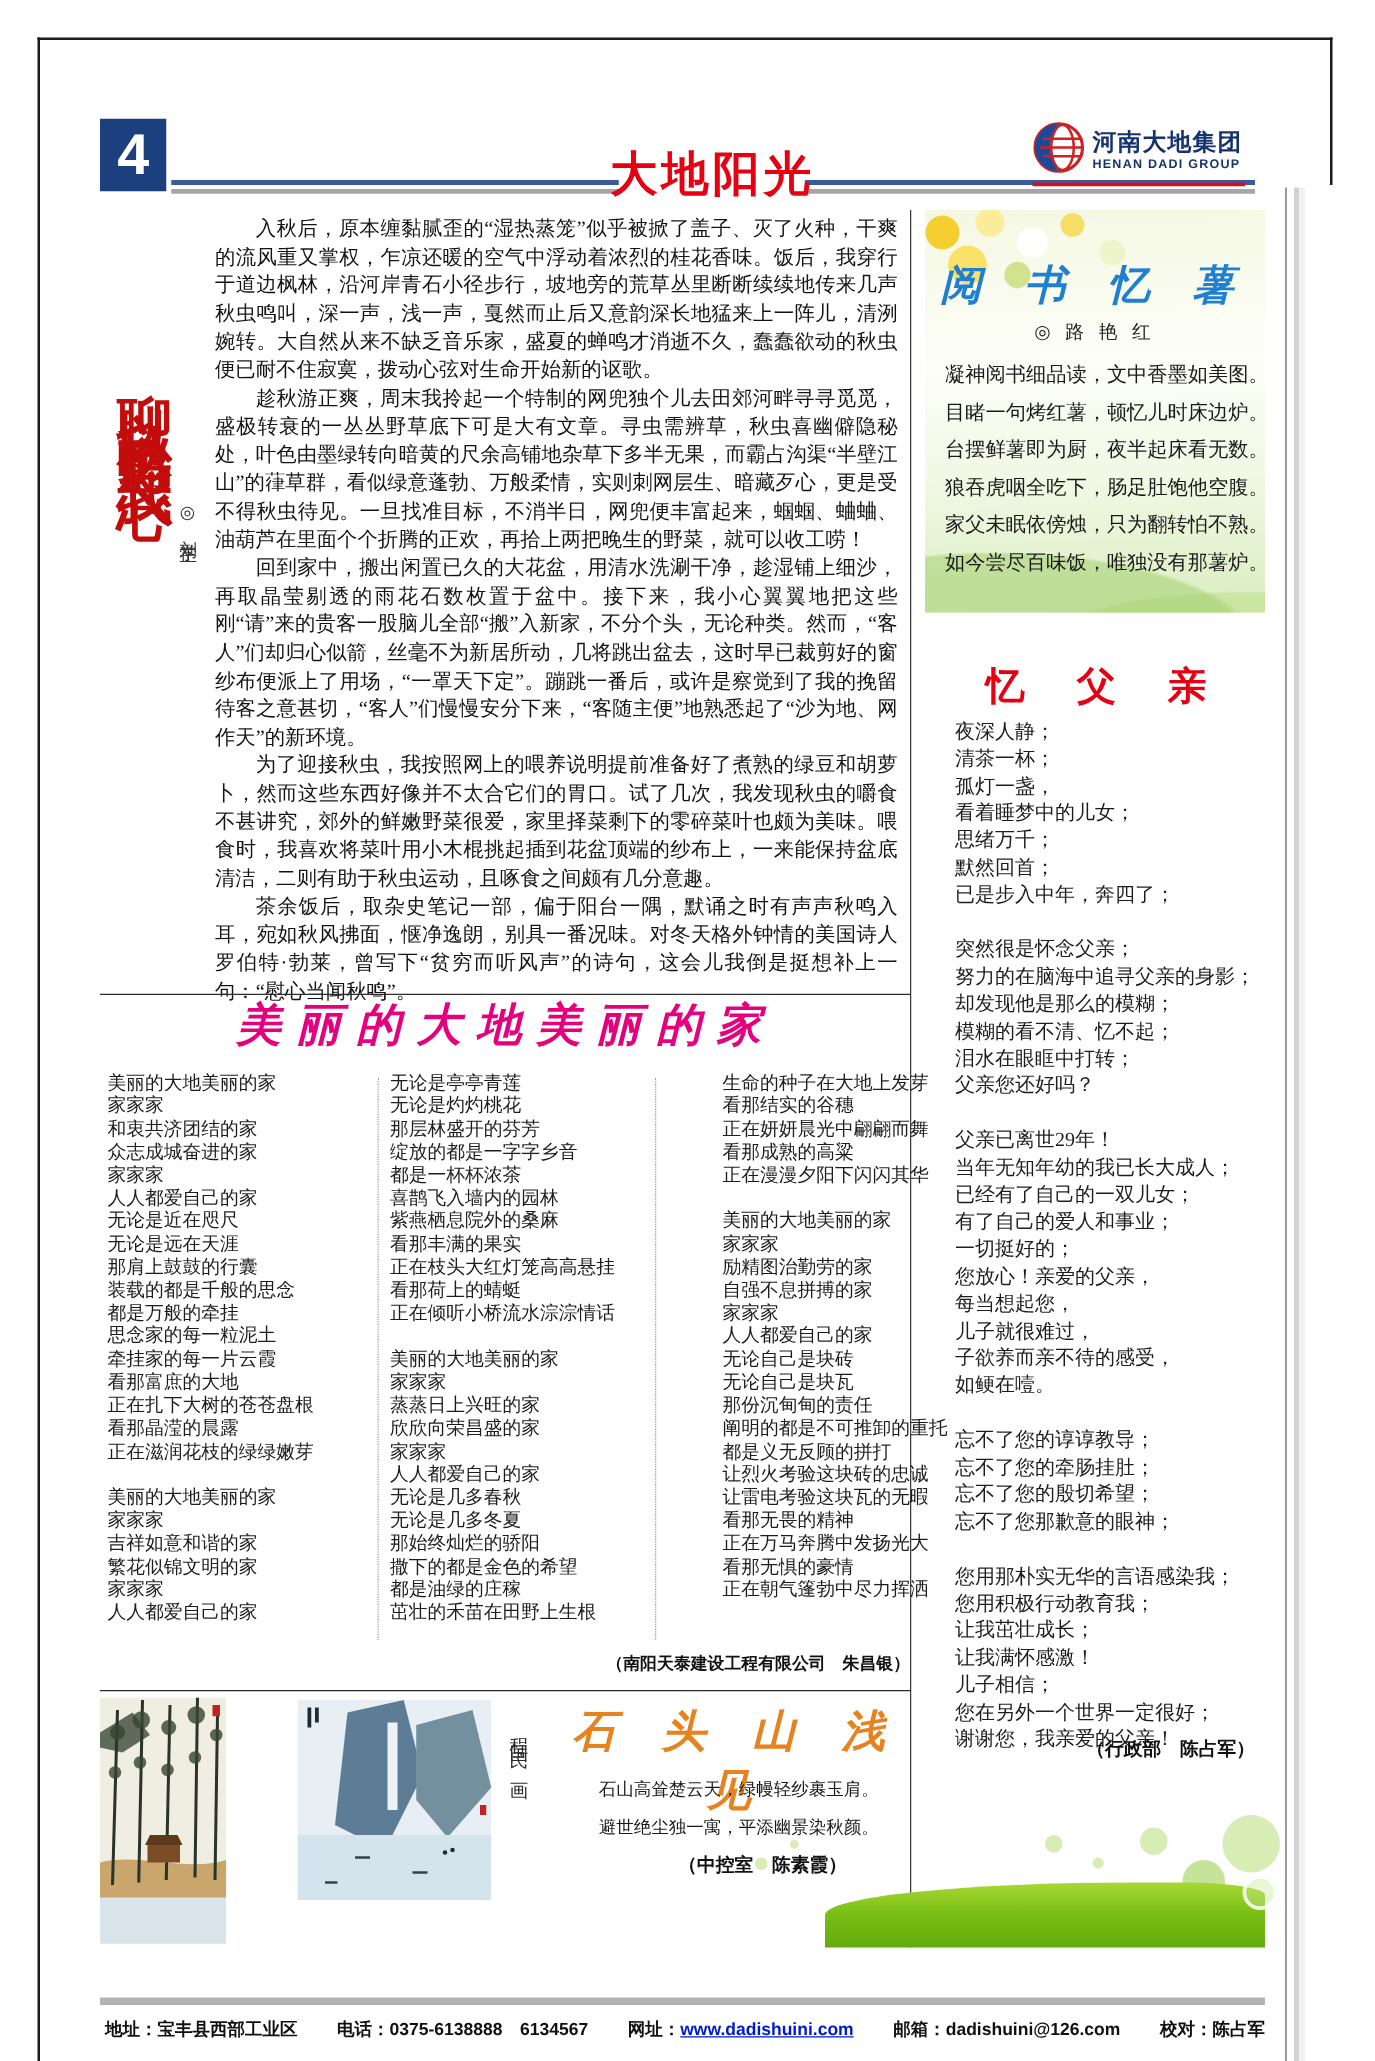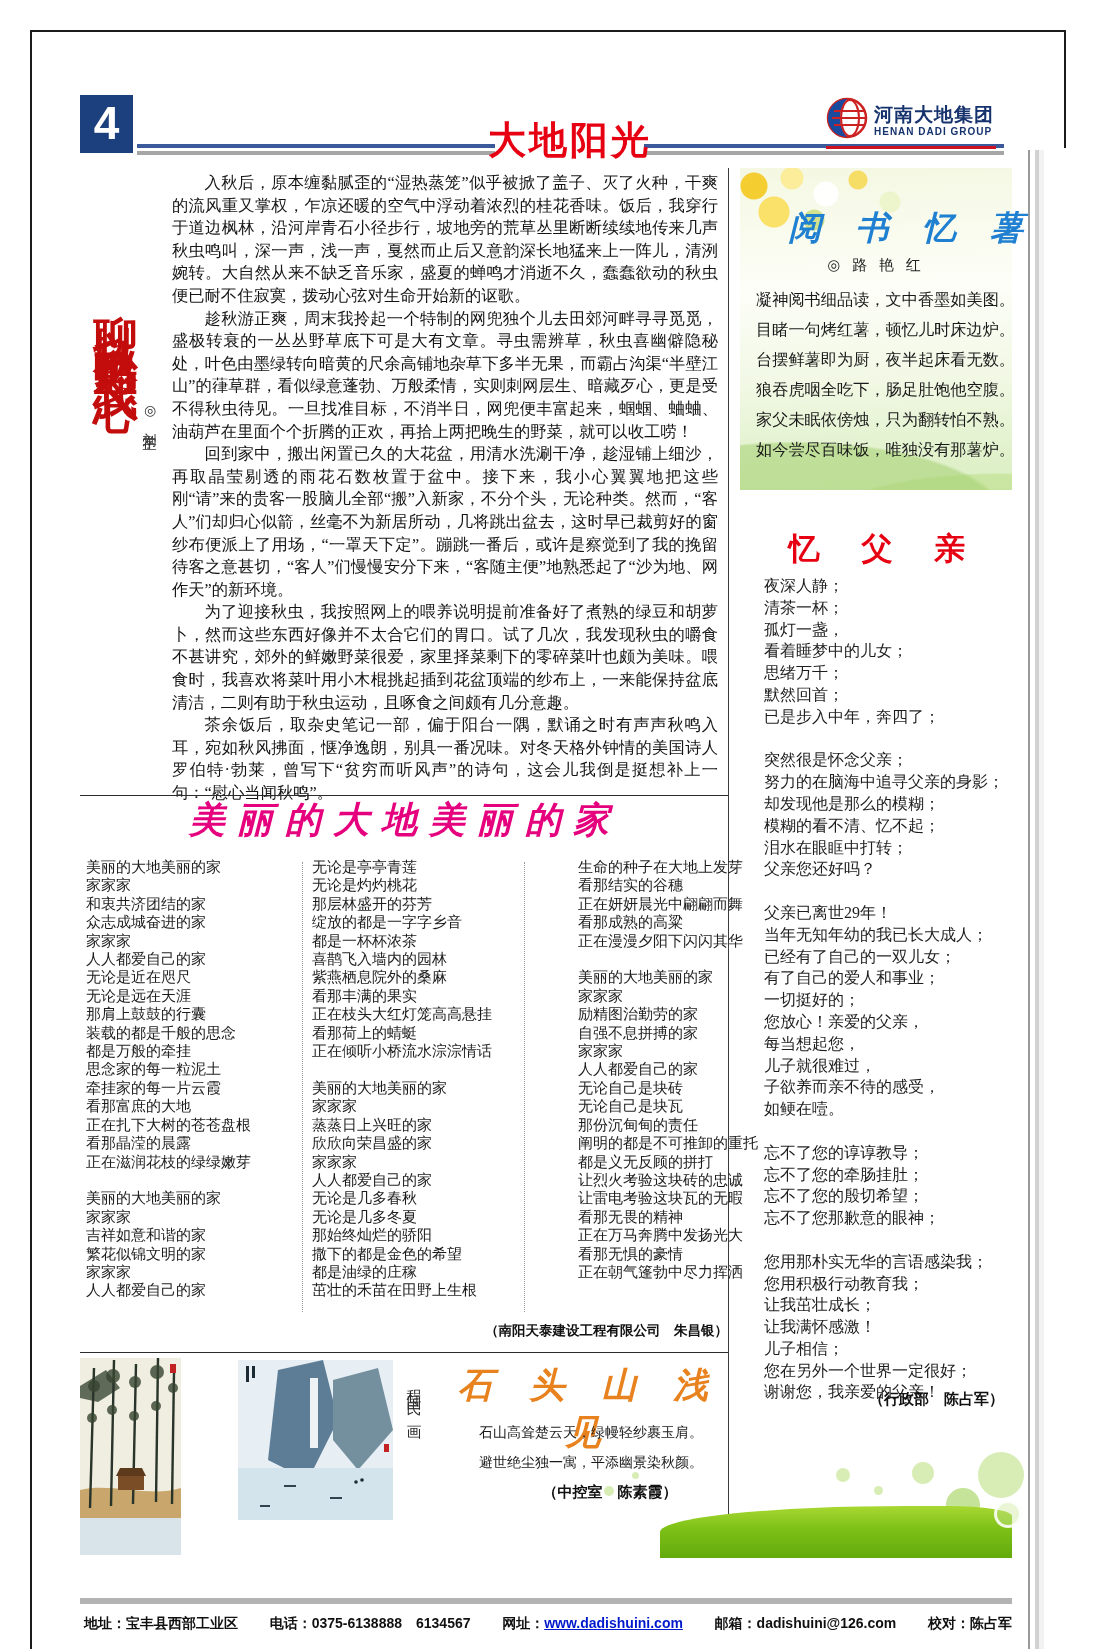--- a/index.html
+++ b/index.html
@@ -46,22 +46,22 @@
        radial-gradient(circle at 14px 18px, rgba(244,203,40,.95) 0 13px, rgba(244,203,40,0) 14px),
        radial-gradient(circle at 52px 10px, rgba(252,236,150,.95) 0 11px, rgba(252,236,150,0) 12px),
        radial-gradient(circle at 86px 26px, rgba(255,255,255,.95) 0 12px, rgba(255,255,255,0) 13px),
        radial-gradient(circle at 34px 44px, rgba(250,222,90,.9) 0 15px, rgba(250,222,90,0) 16px),
        radial-gradient(circle at 118px 12px, rgba(246,214,70,.8) 0 9px, rgba(246,214,70,0) 10px),
        radial-gradient(circle at 74px 52px, rgba(200,220,120,.8) 0 10px, rgba(200,220,120,0) 11px),
        radial-gradient(circle at 150px 34px, rgba(236,244,200,.9) 0 10px, rgba(236,244,200,0) 11px),
        radial-gradient(ellipse 340px 120px at 20% 108%, rgba(164,208,112,.55) 0 60%, rgba(164,208,112,0) 62%),
        radial-gradient(ellipse 300px 90px at 95% 112%, rgba(190,224,140,.6) 0 60%, rgba(190,224,140,0) 62%),
        linear-gradient(178deg,#f4f8e2 0%,#fdfef8 38%,#f1f8e4 66%,#d9eec0 100%);}
-  .ys-title{position:absolute;left:0;top:38px;width:100%;text-align:right;color:#1f7fd0;
-     font-weight:bold;font-style:italic;font-size:33px;letter-spacing:13px;padding-left:24px;}
+  .ys-title{position:absolute;left:0;top:38px;width:100%;text-align:center;color:#1f7fd0;
+     font-weight:bold;font-style:italic;font-size:33px;letter-spacing:13px;}
   .ys-byline{position:absolute;left:0;top:88px;width:100%;text-align:center;font-size:15px;
      color:#222;letter-spacing:4px;}
   .ys-lines{position:absolute;left:16px;top:118px;width:244px;}
   .ys-line{font-size:16.2px;line-height:30px;white-space:nowrap;color:#191919;font-family:Liberation Mono, monospace;}
   
   .fq-title{left:742px;top:528px;width:270px;text-align:center;color:#e60012;font-weight:bold;
      font-size:31px;letter-spacing:17px;text-indent:17px;}
   .fq-lines{left:764px;top:575px;width:252px;}
   .fq-line{font-size:16px;line-height:21.8px;white-space:nowrap;color:#1d1d1d;}
   .fq-credit{left:764px;top:1390px;width:240px;text-align:right;font-size:15px;font-weight:bold;color:#111;}

